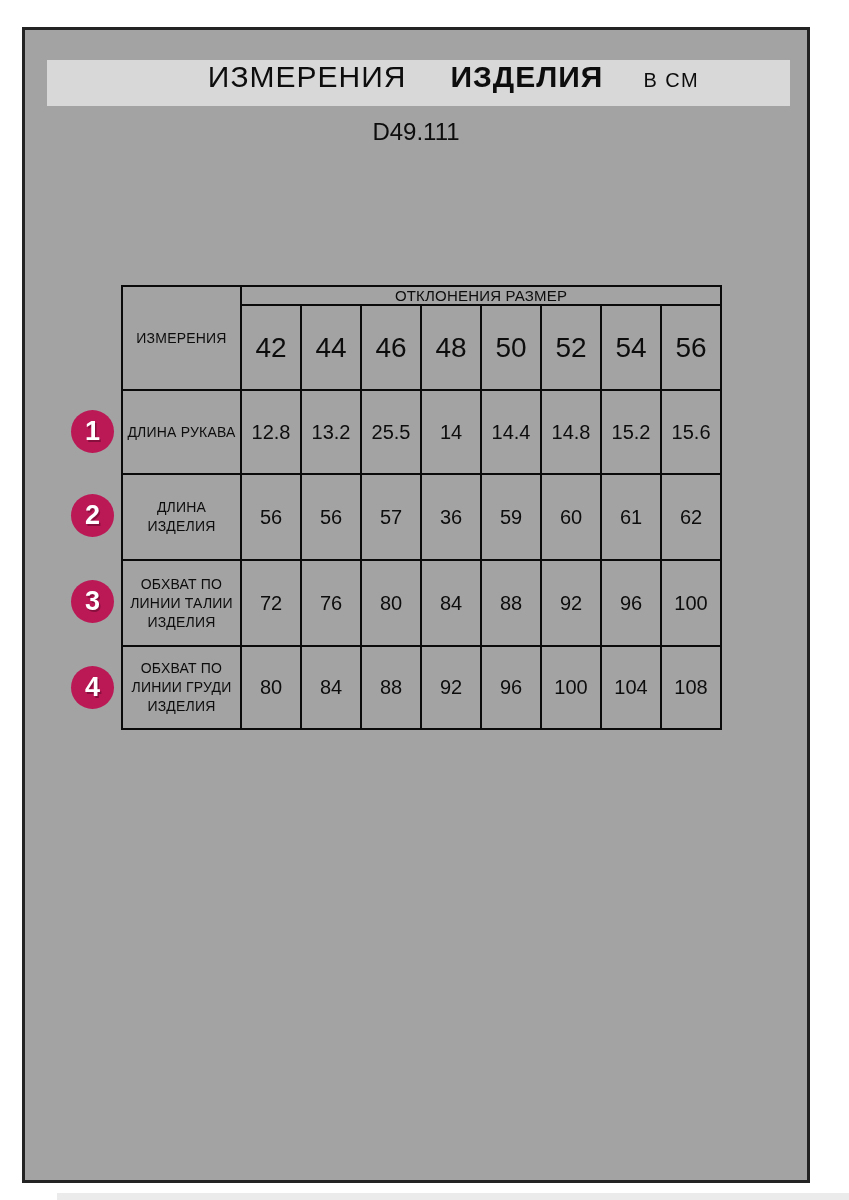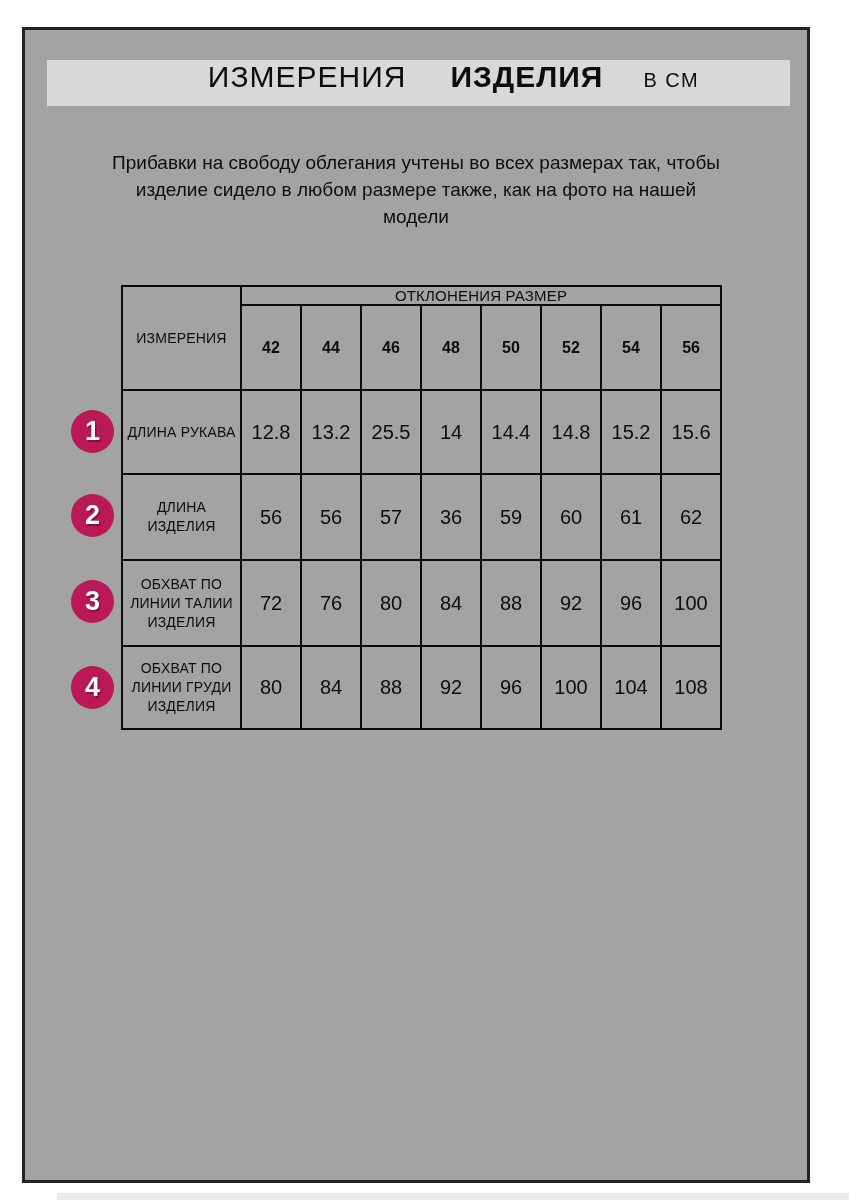--- a/index.html
+++ b/index.html
@@ -62,21 +62,21 @@
   }
   table.size-table td {
     border: 2px solid #0a0a0a;
     text-align: center;
     vertical-align: middle;
     padding: 0;
     overflow: hidden;
   }
   td.measure-head { width: 119px; font-size: 14px; letter-spacing: 0.2px; }
   td.group-head   { height: 19px; font-size: 15px; line-height: 17px; letter-spacing: 0.2px; }
-  tr.size-row td  { height: 85px; font-size: 16px; font-weight: 700; }
+  tr.size-row td  { height: 85px; font-size: 28px; font-weight: 400; }
   tr.data-row td  { font-size: 20px; font-weight: 400; }
   tr.data-row td.row-label {
     font-size: 14px;
     letter-spacing: 0.2px;
     white-space: pre;
     line-height: 19px;
   }
   tr.r1 td { height: 84px; }
   tr.r2 td { height: 86px; }
   tr.r3 td { height: 86px; }
@@ -120,24 +120,22 @@
 
 <div class="canvas">
   <div class="page-frame">
 
     <div class="title-band">
       <span class="title-regular">ИЗМЕРЕНИЯ</span>
       <span class="title-bold">ИЗДЕЛИЯ</span>
       <span class="title-unit">В СМ</span>
     </div>
 
-
-    <div class="fit-description">Прибавки на свободу облегания учтены во всех размерах так, чтобы
-изделие сидело в любом размере также, как на фото на нашей
-модели</div>
+    <div class="product-code">D49.111</div>
+
 
     <div class="table-wrap">
       <table class="size-table">
         <colgroup>
           <col style="width:119px">
           <col style="width:60px">
             <col style="width:60px">
             <col style="width:60px">
             <col style="width:60px">
           <col style="width:60px">

